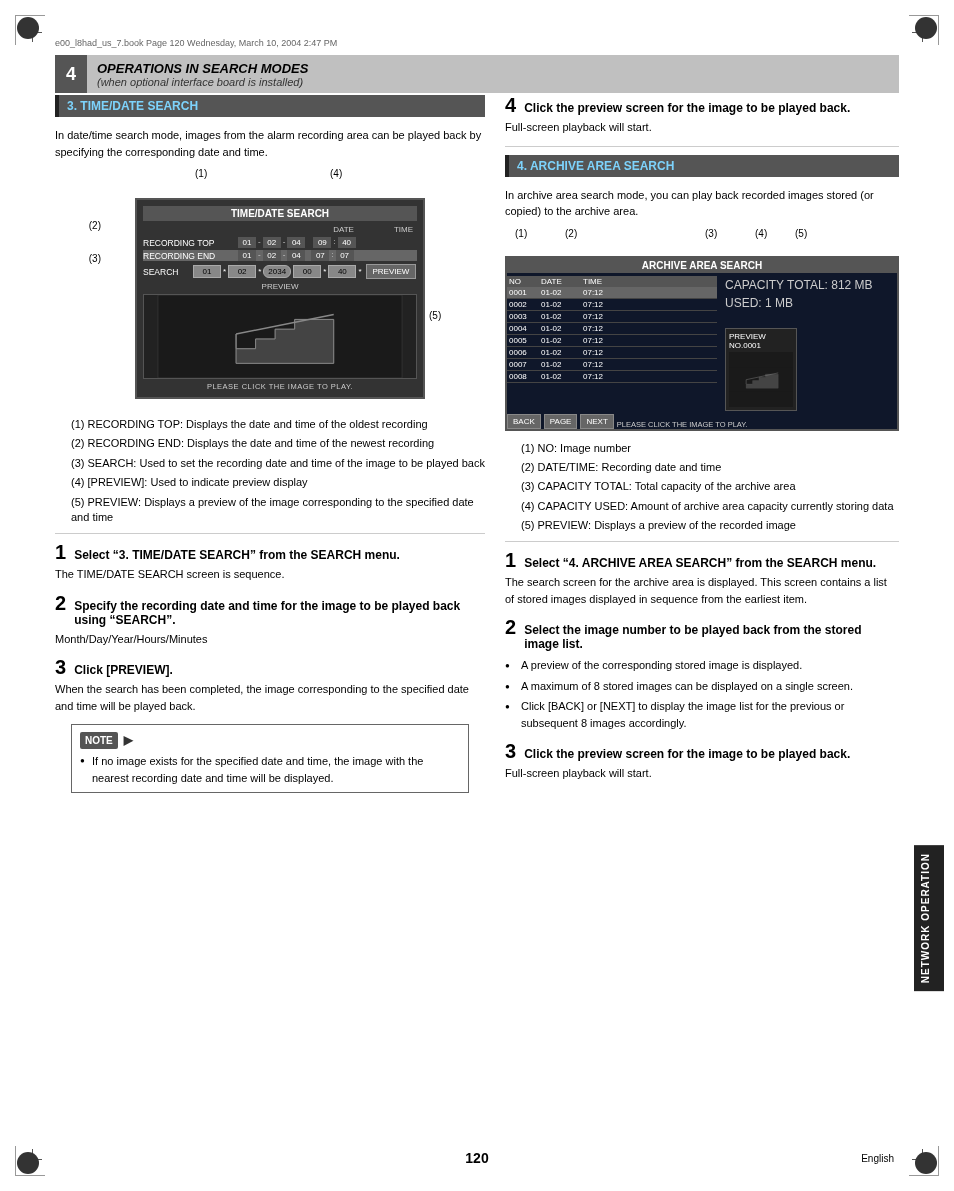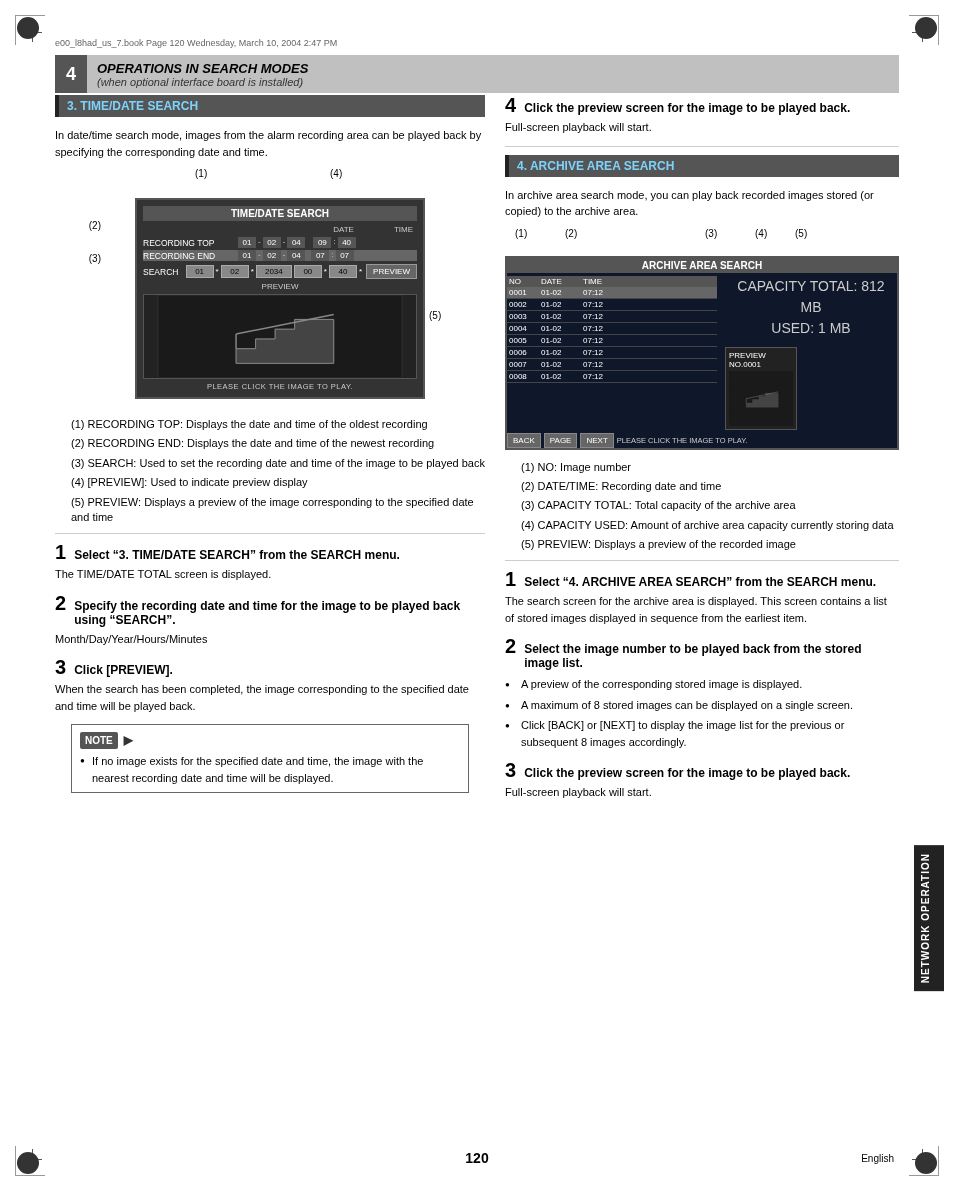--- a/index.html
+++ b/index.html
@@ -372,21 +372,21 @@
     }
     .aas-preview-img {
       height: 55px;
       background: #1a1a1a;
       display: flex;
       align-items: center;
       justify-content: center;
     }
     .aas-bottom-row {
       display: flex;
-      align-items: center;
+      align-items: flex-end;
       gap: 3px;
       margin-top: 3px;
     }
     .aas-btn {
       background: #666;
       color: #fff;
       font-size: 8px;
       padding: 2px 5px;
       border: 1px solid #888;
     }
@@ -560,21 +560,21 @@
             </div>
           </div>
 
           <div class="tds-search-row">
             <span class="tds-search-label">SEARCH</span>
             <div class="tds-search-inputs">
               <input class="tds-input-box" value="01" readonly="" style="">
               <span style="color:#fff;font-size:8px;">*</span>
               <input class="tds-input-box" value="02" readonly="" style="">
               <span style="color:#fff;font-size:8px;">*</span>
-              <input class="tds-input-box" value="2034" style="width: 36px;" readonly="">
+              <input class="tds-input-box" value="2034" style="width: 28px; border-radius: 6px;" readonly="">
               <input class="tds-input-box" value="00" readonly="" style="">
               <span style="color:#fff;font-size:8px;">*</span>
               <input class="tds-input-box" value="40" readonly="" style="">
               <span style="color:#fff;font-size:8px;">*</span>
             </div>
             <button class="tds-preview-btn">PREVIEW</button>
           </div>
 
           <div class="tds-preview-label">PREVIEW</div>
 
@@ -608,21 +608,21 @@
       <li data-num="">(5)  PREVIEW: Displays a preview of the image corresponding to the specified date and time</li>
     </ul>
 
     <hr class="hdiv">
 
     <div class="step">
       <div class="step-header">
         <span class="step-num">1</span>
         <span class="step-title bold">Select “3. TIME/DATE SEARCH” from the SEARCH menu.</span>
       </div>
-      <p class="step-body">The TIME/DATE TOTAL screen is displayed.</p>
+      <p class="step-body">The TIME/DATE SEARCH screen is sequence.</p>
     </div>
 
     <div class="step">
       <div class="step-header">
         <span class="step-num">2</span>
         <span class="step-title bold">Specify the recording date and time for the image to be played back using “SEARCH”.</span>
       </div>
       <p class="step-body">Month/Day/Year/Hours/Minutes</p>
     </div>
 
@@ -719,21 +719,21 @@
               <span class="aas-col-time">07:12</span>
             </div>
             <div class="aas-table-row">
               <span class="aas-col-no">0008</span>
               <span class="aas-col-date">01-02</span>
               <span class="aas-col-time">07:12</span>
             </div>
           </div>
 
           <div style="flex:0 0 180px;padding-left:8px;">
-            <div style="color:#ccc;font-size:14px;line-height:1.5;margin-bottom:8px;text-align:center;">
+            <div style="color:#ccc;font-size:12px;line-height:1.5;margin-bottom:16px;">
               <div>CAPACITY  TOTAL: 812 MB</div>
               <div>USED:    1 MB</div>
             </div>
             <div class="aas-preview-area">
               <div class="aas-preview-label">PREVIEW NO.0001</div>
               <div class="aas-preview-img">
                 <svg width="100%" height="55" viewBox="0 0 150 55" xmlns="http://www.w3.org/2000/svg">
                   <rect width="150" height="55" fill="#1a1a1a"></rect>
                   <polygon points="40,48 40,38 55,38 55,30 70,30 70,22 85,22 85,15 115,15 115,48" fill="#444" stroke="#666" stroke-width="0.5"></polygon>
                   <line x1="40" y1="38" x2="40" y2="28" stroke="#888" stroke-width="1"></line>

